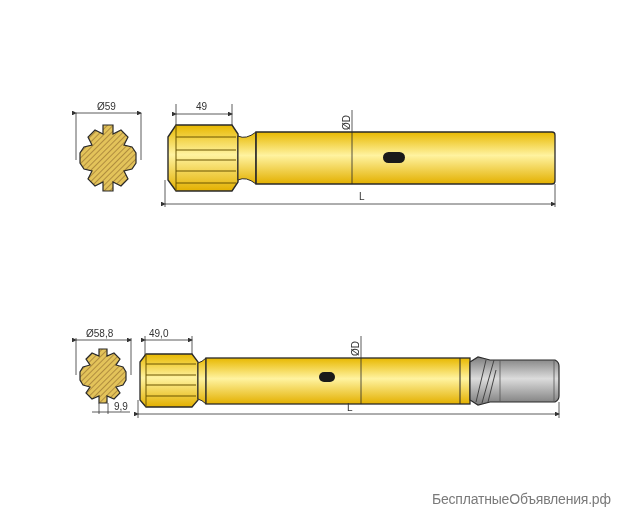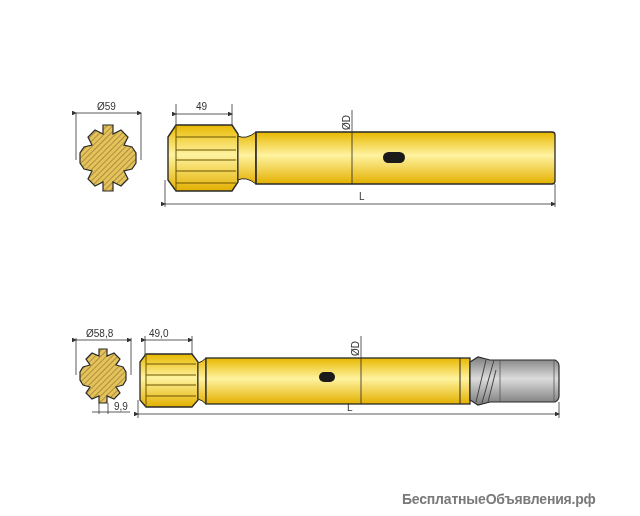--- a/index.html
+++ b/index.html
@@ -1,20 +1,20 @@
 <!DOCTYPE html>
 <html><head>
 <meta charset="utf-8">
 <style>
   html, body { margin: 0; padding: 0; background: #ffffff; }
   body { width: 640px; height: 516px; position: relative; overflow: hidden;
          font-family: "Liberation Sans", sans-serif; }
   svg { position: absolute; left: 0; top: 0; }
   .dim-text { font-family: "Liberation Sans", sans-serif; font-size: 10px; fill: #333; }
-  .watermark { position: absolute; left: 402px; top: 491px; font-size: 14px; font-weight: bold;
+  .watermark { position: absolute; left: 432px; top: 491px; font-size: 14px; font-weight: normal;
                color: #7a7a7a; font-family: "Liberation Sans", sans-serif; letter-spacing: -0.2px; }
 </style>
 </head>
 <body>
 
 <svg width="640" height="516" viewBox="0 0 640 516">
   <defs>
     <linearGradient id="shaftGrad" x1="0" y1="0" x2="0" y2="1">
       <stop offset="0" stop-color="#e8b800"></stop>
       <stop offset="0.45" stop-color="#fff3a0"></stop>

